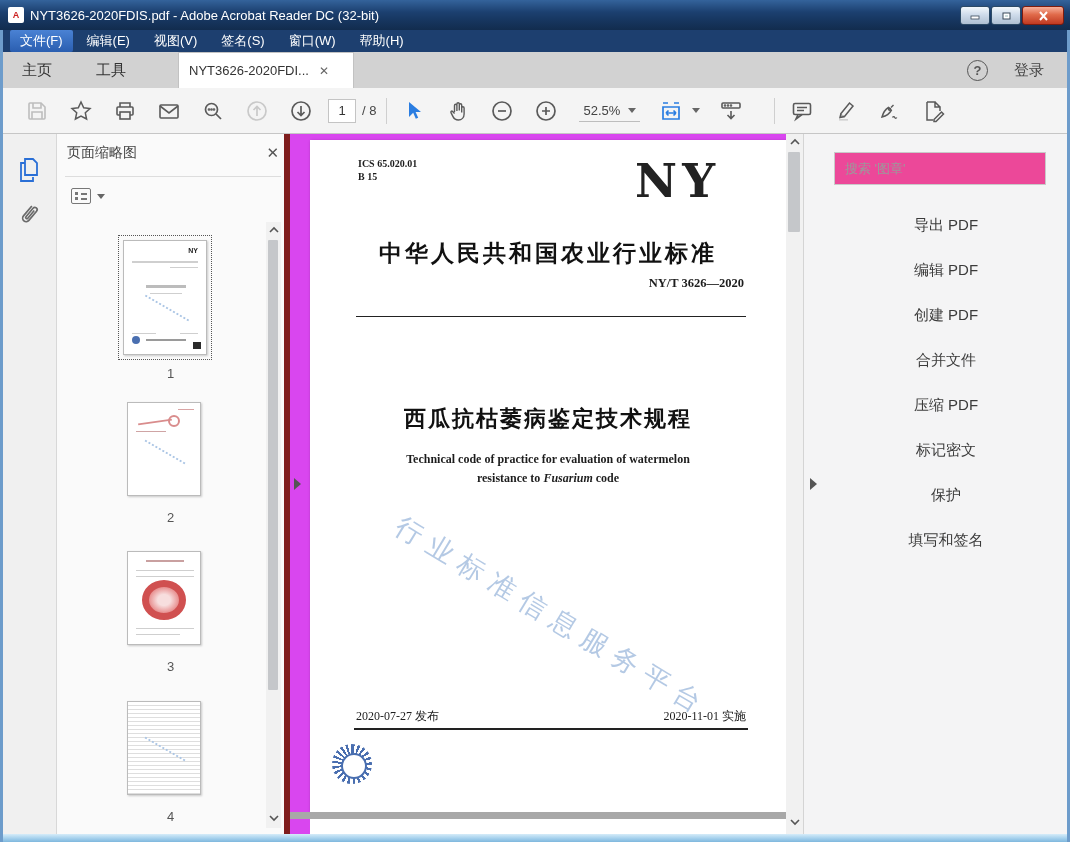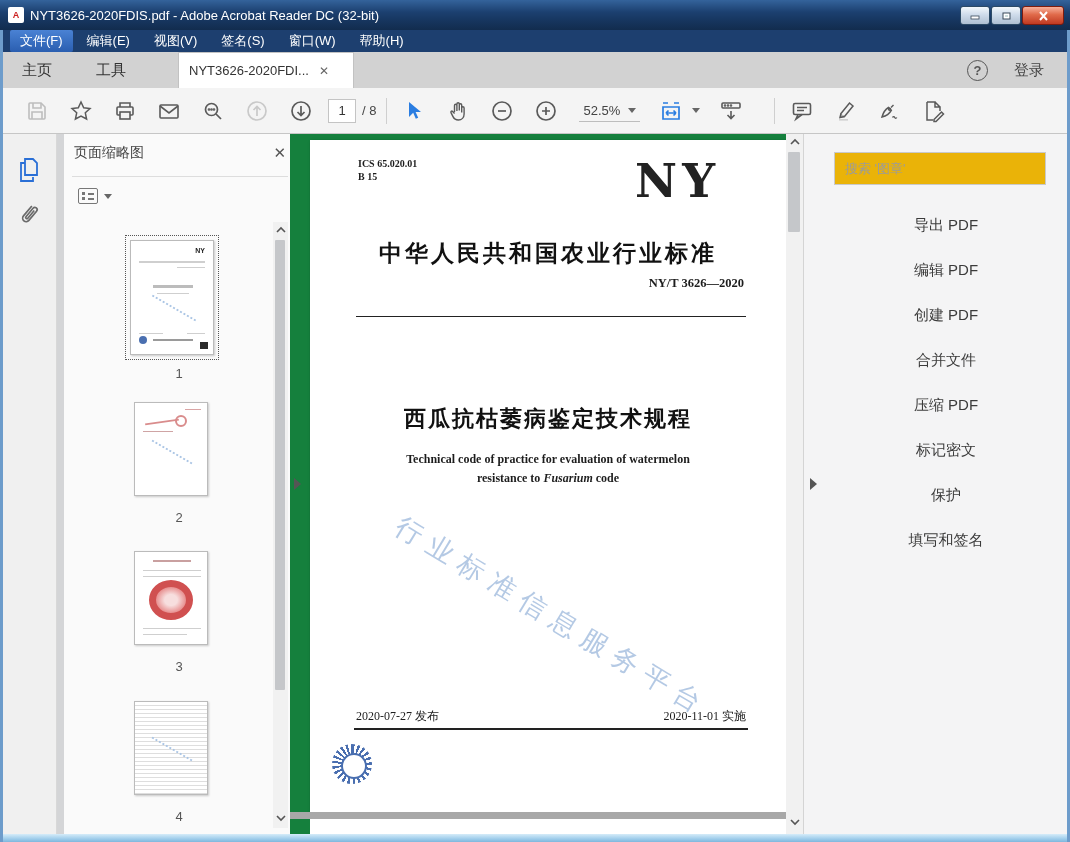--- a/index.html
+++ b/index.html
@@ -43,41 +43,41 @@
     font-size:13px; color:#333; margin-right:6px; }
   .pagecount { font-size:13px; color:#444; margin-right:6px; }
   .zoomctl { display:flex; align-items:center; gap:8px; border-bottom:1px solid #bdbdbd;
     padding:3px 4px; margin:0 14px 0 6px; font-size:13px; color:#444; }
   .caret { width:0; height:0; border-left:4px solid transparent; border-right:4px solid transparent; border-top:5px solid #666; }
 
   
   .main { position:absolute; left:0; top:134px; width:1070px; height:700px; }
   .leftrail { position:absolute; left:0; top:0; width:57px; height:700px; background:#f0f0f0; border-right:1px solid #d8d8d8; }
   .rail-icon { position:absolute; left:15px; width:28px; height:28px; display:flex; align-items:center; justify-content:center; }
-  .leftpanel { position:absolute; left:64px; top:0; width:233px; height:700px; background:#fafafa; border-right:3px solid #7f1d1d; }
+  .leftpanel { position:absolute; left:57px; top:0; width:233px; height:700px; background:#fafafa; border-right:6px solid #7f1d1d; }
   .lp-header { position:absolute; left:10px; top:10px; width:212px; display:flex; justify-content:space-between; font-size:14px; color:#444; }
   .lp-close { color:#555; font-size:15px; }
   .lp-div { position:absolute; left:8px; top:42px; width:216px; height:1px; background:#ddd; }
   .lp-opts { position:absolute; left:14px; top:54px; display:flex; align-items:center; gap:6px; }
   .opt-ic { width:20px; height:16px; border:1.4px solid #777; border-radius:2px; position:relative; }
   .opt-ic:before { content:""; position:absolute; left:3px; top:3px; width:3px; height:3px; background:#777; box-shadow:0 5px 0 #777; }
   .opt-ic:after { content:""; position:absolute; left:9px; top:3.5px; width:6px; height:2px; background:#777; box-shadow:0 5px 0 #777; }
 
   .thumb { position:absolute; background:#fff; border:1px solid #bbb; box-shadow:1px 1px 2px rgba(0,0,0,.2); }
   .thumb.sel { outline:1.5px dotted #555; outline-offset:4px; }
   .thumb-num { position:absolute; width:100%; text-align:center; font-size:13px; color:#555; }
   .mini-line { position:absolute; background:#cfcfcf; height:2px; }
   .mini-wm { position:absolute; border-top:2px dotted #a9c4e4; transform:rotate(30deg); }
   .mini-seal { position:absolute; border-radius:50%; }
 
   .scrollbar-v { position:absolute; background:#f1f1f1; }
   .sb-thumb { position:absolute; left:2px; width:10px; background:#c5c7ca; border-radius:1px; }
   .chev { width:10px; height:10px; display:block; margin:3px auto; }
 
-  .canvas { position:absolute; left:290px; top:0; width:513px; height:700px; background:#15803d; overflow:hidden; }
+  .canvas { position:absolute; left:290px; top:0; width:513px; height:700px; background:#d946ef; overflow:hidden; }
   .collapse-handle { position:absolute; width:0; height:0; border-top:6px solid transparent; border-bottom:6px solid transparent; border-left:7px solid #555; }
 
   
   .page { position:absolute; left:20px; top:6px; width:476px; height:672px; background:#fff;
     box-shadow:1px 1px 3px rgba(0,0,0,.35); font-family:"Liberation Serif", serif; color:#1d1d1d; }
   .ics { position:absolute; left:48px; top:18px; font-size:10px; font-weight:bold; line-height:1.25; }
   .nylogo { position:absolute; right:66px; top:14px; font-family:"DejaVu Serif", serif; font-weight:900; font-size:46px; letter-spacing:5px; color:#222; }
   .std-header { position:absolute; left:0; top:98px; width:100%; text-align:center; font-family:"Liberation Sans", sans-serif;
     font-weight:bold; font-size:23px; letter-spacing:3px; color:#111; }
   .std-num { position:absolute; right:42px; top:136px; font-weight:bold; font-size:12.5px; }
@@ -95,21 +95,21 @@
   .issuer-suffix { font-size:12px; font-weight:bold; margin-left:8px; letter-spacing:3px; }
   .seal { position:absolute; left:22px; top:604px; width:40px; height:40px; border-radius:50%;
     background:repeating-conic-gradient(#4a6fb0 0deg 8deg, #fff 8deg 17deg); }
   .seal:after { content:""; position:absolute; left:9px; top:9px; width:22px; height:22px; border-radius:50%;
     background:#fff; border:2px solid #4a6fb0; }
   .page-sep { position:absolute; left:0; top:678px; width:513px; height:7px; background:#a8a8a8; }
   .page2 { position:absolute; left:20px; top:685px; width:476px; height:15px; background:#fff; }
 
   
   .rightpanel { position:absolute; left:803px; top:0; width:267px; height:700px; background:#f4f4f5; border-left:1px solid #d4d4d4; }
-  .searchbox { position:absolute; left:30px; top:18px; width:212px; height:33px; background:#eab308;
+  .searchbox { position:absolute; left:30px; top:18px; width:212px; height:33px; background:#ec4899;
     border:1px solid #c9c9c9; font-size:13px; color:#333; padding:12px 10px; }
   .searchbox::placeholder { color:#9b9b9b; }
   .tools { position:absolute; left:30px; top:68px; width:224px; display:flex; flex-direction:column; gap:12px; }
   .tool-row { height:33px; display:flex; align-items:center; gap:14px;flex-direction:column; }
   .tool-label { font-size:15px; color:#3b3b3b; }
   .tool-chev { margin-left:auto; }
 
   svg { display:block; }
 </style>
 </head>

